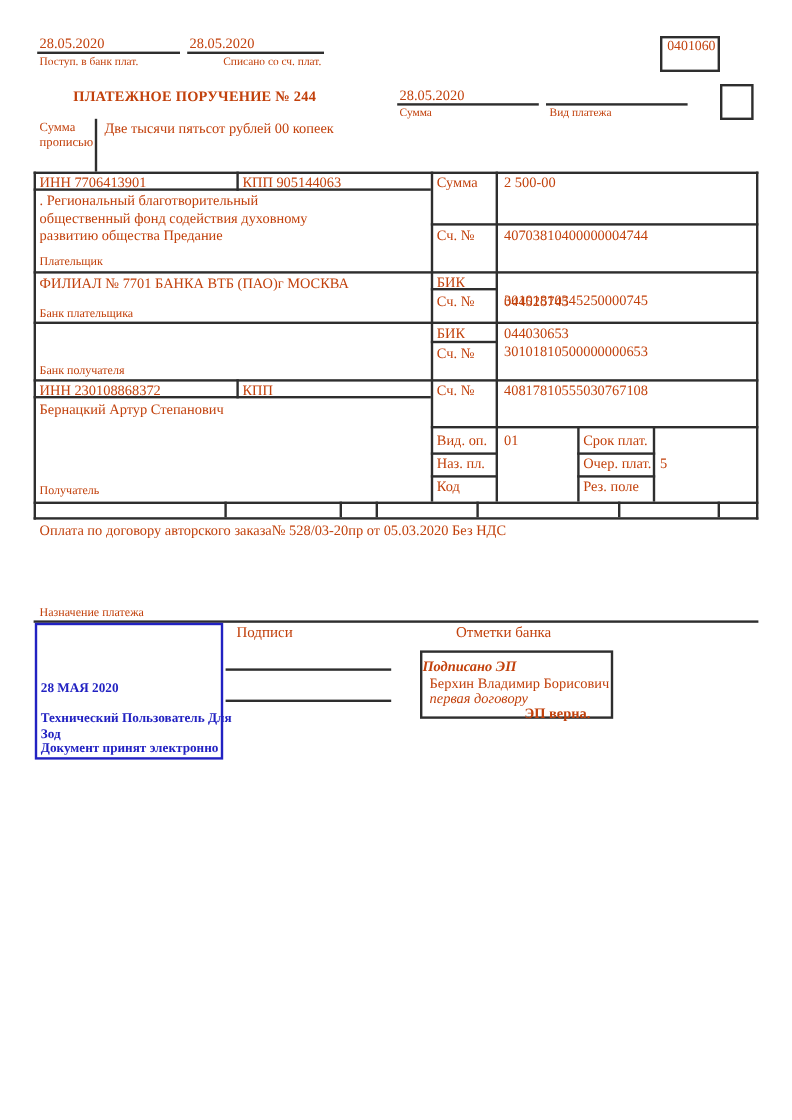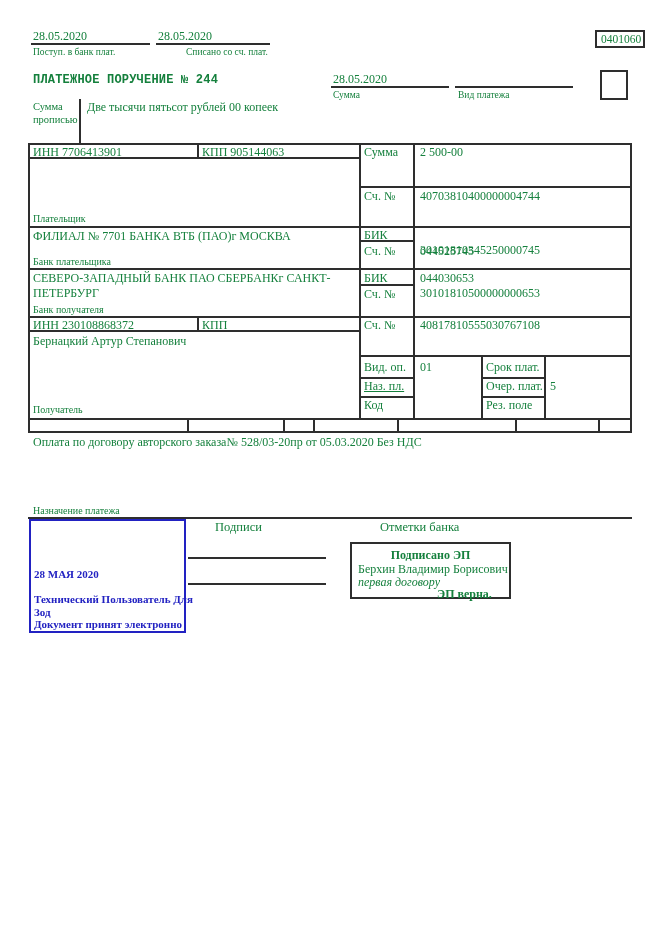--- a/index.html
+++ b/index.html
@@ -1,47 +1,47 @@
 <!DOCTYPE html>
 <html><head>
 <meta charset="utf-8">
 <style>
   html,body{margin:0;padding:0;background:#ffffff;}
   #doc{
     position:relative;width:660px;height:933px;background:#ffffff;overflow:hidden;
     font-family:"Liberation Serif", serif;color:#1b1b1b;
   }
   .t{position:absolute;font-family:"Liberation Serif", serif;font-size:12px;line-height:14px;
-     color:#15803d;white-space:pre-line;}
+     color:#c2410c;white-space:pre-line;}
   .sm{font-size:9.5px;line-height:11px;}
   .md{font-size:10px;line-height:12px;}
-  .title{font-family:Liberation Mono, monospace;font-weight:bold;font-size:12px;letter-spacing:.2px;}
+  .title{font-family:Liberation Serif, serif;font-weight:bold;font-size:12px;letter-spacing:.2px;margin-left:28px;}
   .hl{position:absolute;height:2px;background:#2e2e2e;}
   .vl{position:absolute;width:2px;background:#2e2e2e;}
   .box{position:absolute;border:2px solid #2e2e2e;box-sizing:border-box;background:transparent;}
   .blue{color:#2222c2;font-weight:bold;font-size:11px;line-height:12.5px;}
   .bluebox{position:absolute;border:2px solid #2222c2;box-sizing:border-box;}
   .b{font-weight:bold;}
   .i{font-style:italic;}
-  .center{text-align:center;}
+  .center{font-style:italic;}
 </style>
 </head>
 <body>
 
 <div id="doc">
 
   <div class="t" style="left:33px;top:29px;">28.05.2020</div>
   <div class="hl" style="left:31px;top:43px;width:119px;"></div>
   <div class="t sm" style="left:33px;top:47px;">Поступ. в банк плат.</div>
 
   <div class="t" style="left:158px;top:29px;">28.05.2020</div>
   <div class="hl" style="left:156px;top:43px;width:114px;"></div>
   <div class="t sm" style="left:158px;top:47px;margin-left:28px;">Списано со сч. плат.</div>
 
-  <div class="box" style="left:595px;top:30px;width:50px;height:18px;">
+  <div class="box" style="left:550px;top:30px;width:50px;height:30px;">
     <div class="t" style="left:4px;top:0px;font-size:11.5px;line-height:14px;">0401060</div>
   </div>
 
   <div class="t title" style="left:33px;top:73px;">ПЛАТЕЖНОЕ ПОРУЧЕНИЕ № 244</div>
   <div class="t" style="left:333px;top:72px;">28.05.2020</div>
   <div class="hl" style="left:331px;top:86px;width:118px;"></div>
   <div class="t sm" style="left:333px;top:90px;">Сумма</div>
   <div class="hl" style="left:455px;top:86px;width:118px;"></div>
   <div class="t sm" style="left:458px;top:90px;">Вид платежа</div>
   <div class="box" style="left:600px;top:70px;width:28px;height:30px;"></div>
@@ -82,60 +82,61 @@
   <div class="vl" style="left:313px;top:418px;height:13px;"></div>
   <div class="vl" style="left:397px;top:418px;height:13px;"></div>
   <div class="vl" style="left:515px;top:418px;height:13px;"></div>
   <div class="vl" style="left:598px;top:418px;height:13px;"></div>
 
   <div class="t" style="left:33px;top:145px;">ИНН 7706413901</div>
   <div class="t" style="left:202px;top:145px;">КПП 905144063</div>
   <div class="t" style="left:364px;top:145px;">Сумма</div>
   <div class="t" style="left:420px;top:145px;">2 500-00</div>
 
+  <div class="t" style="left:33px;top:160px;line-height:14.5px;">. Региональный благотворительный
+общественный фонд содействия духовному
+развитию общества Предание</div>
   <div class="t md" style="left:33px;top:213px;">Плательщик</div>
   <div class="t" style="left:364px;top:189px;">Сч. №</div>
   <div class="t" style="left:420px;top:189px;">40703810400000004744</div>
 
   <div class="t" style="left:33px;top:229px;">ФИЛИАЛ № 7701 БАНКА ВТБ (ПАО)г МОСКВА</div>
   <div class="t" style="left:364px;top:228px;">БИК</div>
   <div class="t" style="left:420px;top:244px;">044525745</div>
   <div class="t" style="left:364px;top:244px;">Сч. №</div>
   <div class="t" style="left:420px;top:243px;">30101810345250000745</div>
   <div class="t md" style="left:33px;top:256px;">Банк плательщика</div>
 
-  <div class="t" style="left:33px;top:271px;line-height:14.5px;">СЕВЕРО-ЗАПАДНЫЙ БАНК ПАО СБЕРБАНКг САНКТ-
-ПЕТЕРБУРГ</div>
   <div class="t" style="left:364px;top:271px;">БИК</div>
   <div class="t" style="left:420px;top:271px;">044030653</div>
   <div class="t" style="left:364px;top:287px;">Сч. №</div>
   <div class="t" style="left:420px;top:286px;">30101810500000000653</div>
   <div class="t md" style="left:33px;top:304px;">Банк получателя</div>
 
   <div class="t" style="left:33px;top:318px;">ИНН 230108868372</div>
   <div class="t" style="left:202px;top:318px;">КПП</div>
   <div class="t" style="left:364px;top:318px;">Сч. №</div>
   <div class="t" style="left:420px;top:318px;text-align:right;">40817810555030767108</div>
   <div class="t" style="left:33px;top:334px;">Бернацкий Артур Степанович</div>
 
   <div class="t" style="left:364px;top:360px;">Вид. оп.</div>
   <div class="t" style="left:420px;top:360px;">01</div>
   <div class="t" style="left:486px;top:360px;">Срок плат.</div>
-  <div class="t" style="left:364px;top:379px;text-decoration:underline;">Наз. пл.</div>
+  <div class="t" style="left:364px;top:379px;">Наз. пл.</div>
   <div class="t" style="left:486px;top:379px;">Очер. плат.</div>
   <div class="t" style="left:550px;top:379px;">5</div>
   <div class="t" style="left:364px;top:398px;">Код</div>
   <div class="t" style="left:486px;top:398px;">Рез. поле</div>
   <div class="t md" style="left:33px;top:404px;">Получатель</div>
 
   <div class="t" style="left:33px;top:435px;">Оплата по договору авторского заказа№ 528/03-20пр от 05.03.2020 Без НДС</div>
   <div class="t md" style="left:33px;top:505px;">Назначение платежа</div>
   <div class="hl" style="left:28px;top:517px;width:604px;"></div>
 
-  <div class="t" style="left:215px;top:520px;font-size:12.5px;">Подписи</div>
+  <div class="t" style="left:197px;top:520px;font-size:12.5px;">Подписи</div>
   <div class="t" style="left:380px;top:520px;font-size:12.5px;">Отметки банка</div>
 
   <div class="hl" style="left:188px;top:557px;width:138px;"></div>
   <div class="hl" style="left:188px;top:583px;width:138px;"></div>
 
   <div class="bluebox" style="left:29px;top:519px;width:157px;height:114px;"></div>
   <div class="t blue" style="left:34px;top:568px;">28 МАЯ 2020</div>
   <div class="t blue" style="left:34px;top:593px;">Технический Пользователь Для
 Зод
 Документ принят электронно</div>

